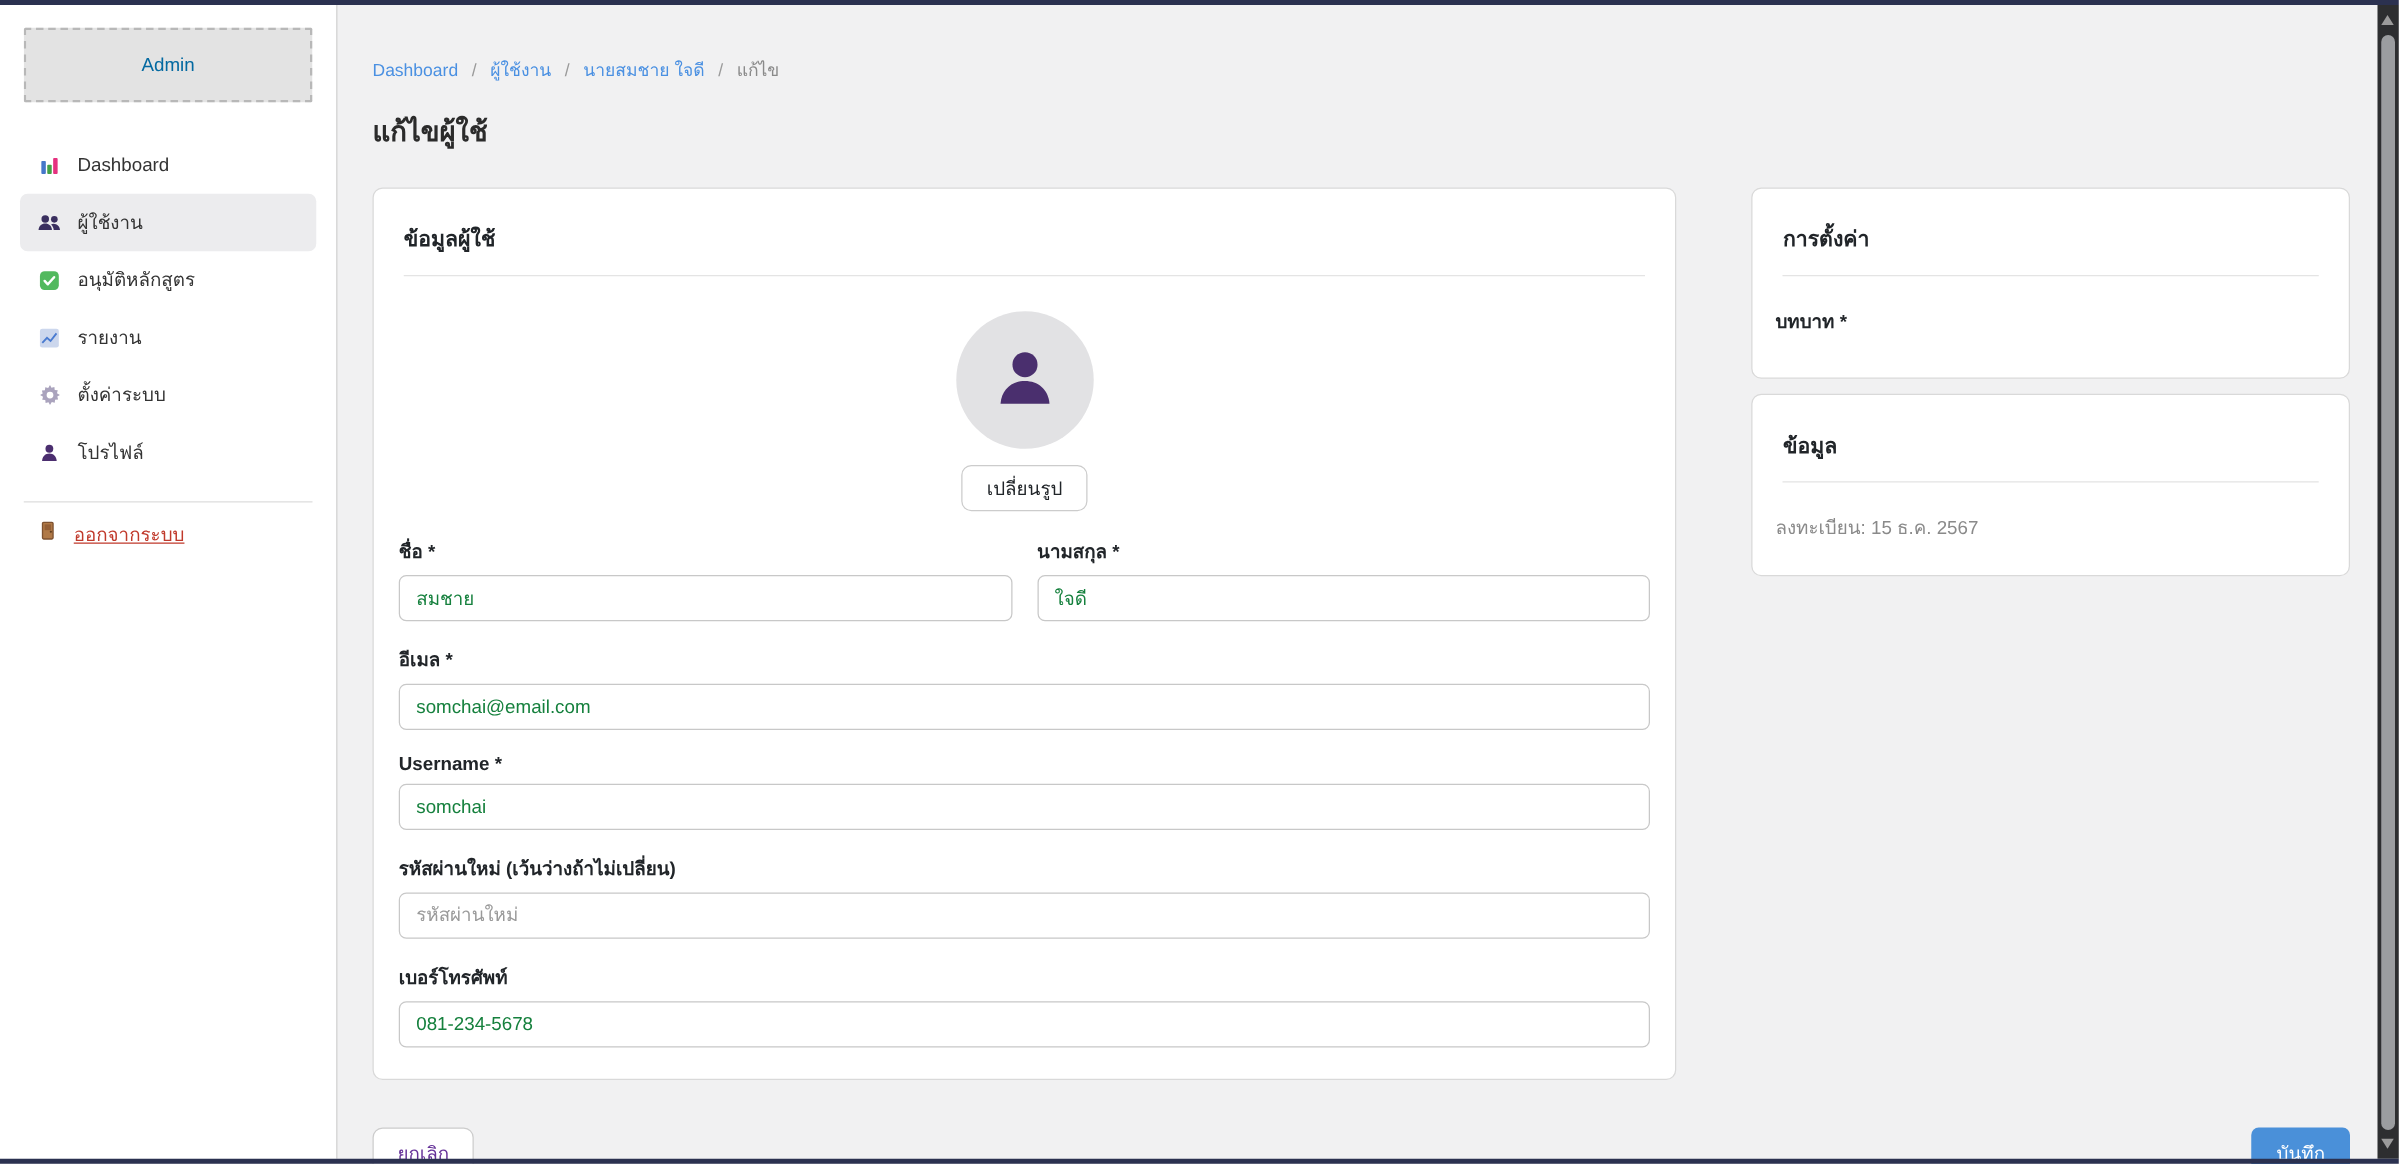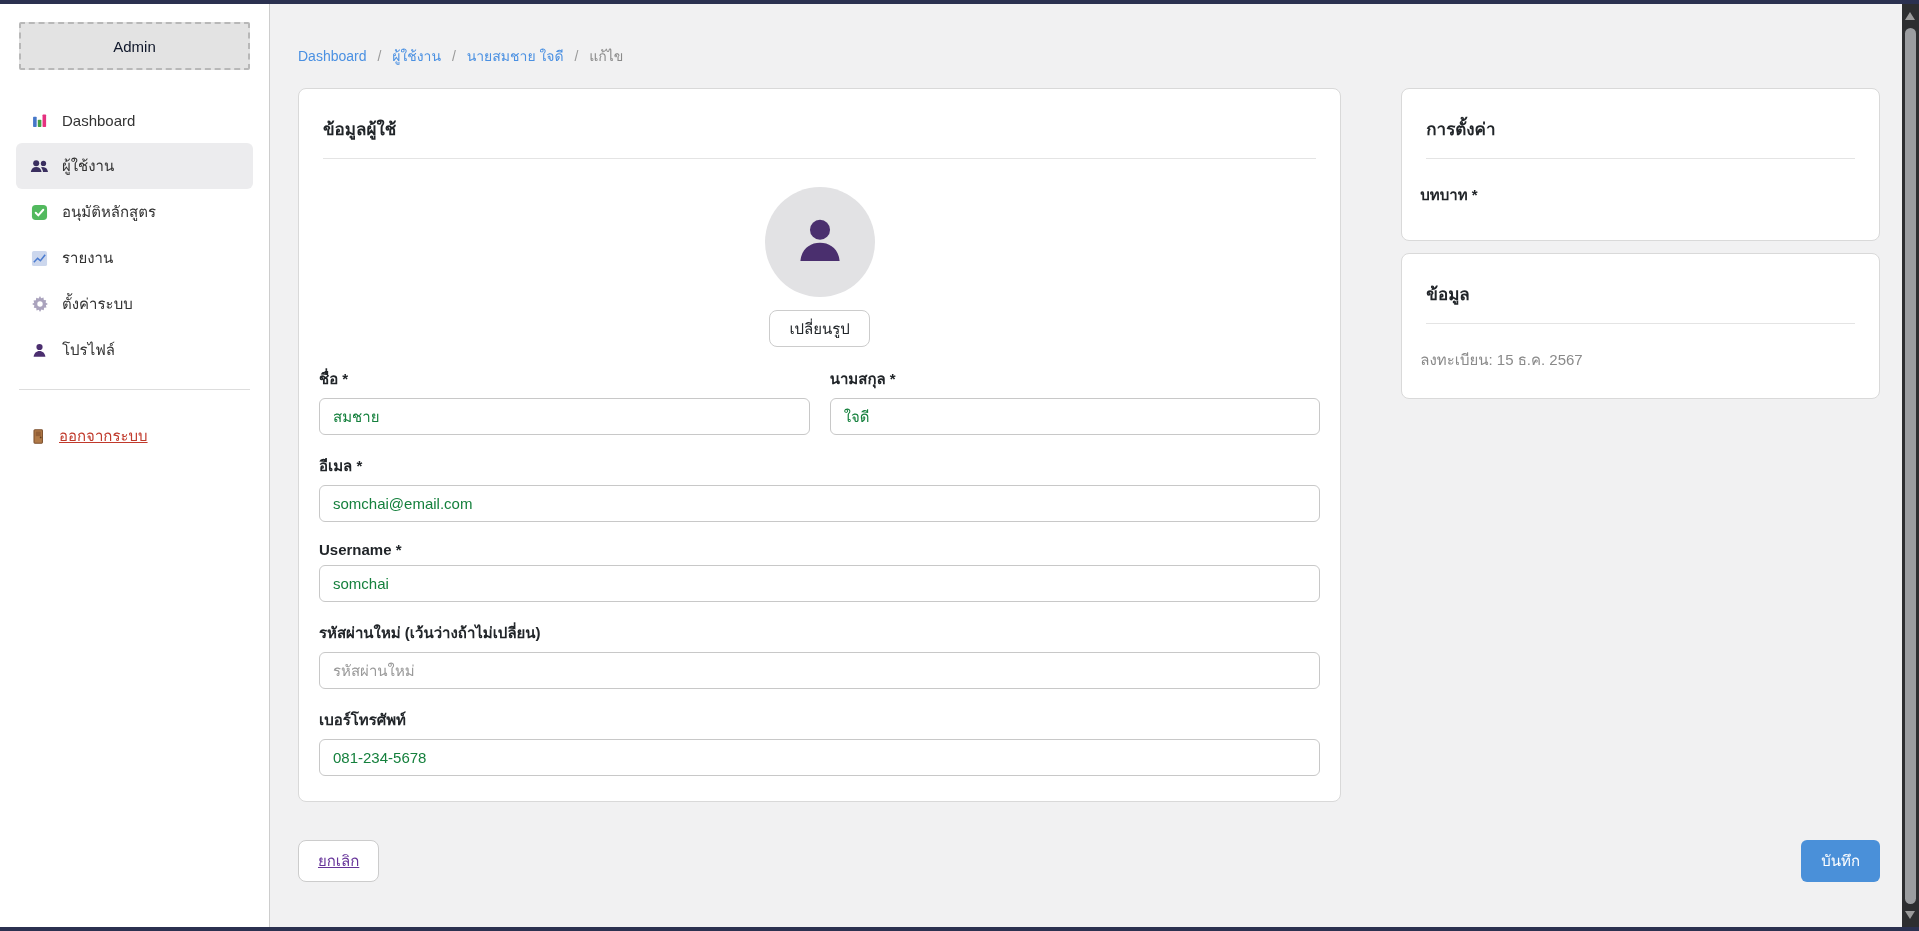--- a/index.html
+++ b/index.html
@@ -13,29 +13,29 @@
   .scrollbar { position:absolute; top:4px; right:0; width:17px; height:923px; background:#2d2e30; z-index:9; }
   .scroll-arrow-up { position:absolute; top:8px; left:3px; width:0; height:0;
     border-left:5.5px solid transparent; border-right:5.5px solid transparent; border-bottom:8px solid #9b9b9b; }
   .scroll-arrow-down { position:absolute; bottom:8px; left:3px; width:0; height:0;
     border-left:5.5px solid transparent; border-right:5.5px solid transparent; border-top:8px solid #9b9b9b; }
   .scroll-thumb { position:absolute; top:24px; left:3px; width:11px; height:876px; background:#9b9da0; border-radius:6px; }
 
   
   .sidebar { position:absolute; top:4px; left:0; width:270px; height:923px; background:#ffffff;
     border-right:1px solid #cdcdcd; padding:18px 16px 0 16px; }
-  .brand-box { height:48px; margin:0 3px; background:#e3e3e3; border:2px dashed #b8b8b8; border-radius:2px;
-    display:flex; align-items:center; justify-content:center; color:#0f172a; font-size:15px; }
+  .brand-box { height:60px; margin:0 3px; background:#e3e3e3; border:2px dashed #b8b8b8; border-radius:2px;
+    display:flex; align-items:center; justify-content:center; color:#0369a1; font-size:15px; }
   .menu { margin-top:27px; }
   .menu-item { display:flex; align-items:center; gap:13px; height:46px; padding:0 14px;
     font-size:15px; color:#333333; border-radius:6px; cursor:pointer; }
   .menu-item.active { background:#ececee; }
   .menu-item .mi { width:19px; display:flex; justify-content:center; flex:0 0 19px; }
   .side-divider { border-top:1px solid #dddddd; margin:16px 3px 14px 3px; }
-  .logout-item { display:flex; align-items:flex-end; gap:13px; height:44px; padding:0 14px;
+  .logout-item { display:flex; align-items:flex-start; gap:13px; height:44px; padding:0 14px;
     font-size:15px; cursor:pointer; }
   .logout-item .label { color:#c0392b; text-decoration:underline; }
 
   
   .main { position:absolute; top:16px; left:271px; width:1631px; height:923px; background:#f1f1f2;
     padding:29px 22px 0 27px; overflow:hidden; }
 
   .breadcrumb { font-size:14px; color:#8a8a8a; margin-bottom:21px; }
   .breadcrumb a { color:#4a90e2; text-decoration:none; cursor:pointer; }
   .breadcrumb .sep { margin:0 7px; color:#9a9a9a; }
@@ -172,20 +172,21 @@
   <div class="breadcrumb">
     <a>Dashboard</a>
     <span class="sep">/</span>
     <a>ผู้ใช้งาน</a>
     <span class="sep">/</span>
     <a>นายสมชาย ใจดี</a>
     <span class="sep">/</span>
     <span>แก้ไข</span>
   </div>
 
+  <div class="page-title">แก้ไขผู้ใช้</div>
 
   <div class="columns">
 
     <div class="col-left">
       <div class="card">
         <div class="card-header">ข้อมูลผู้ใช้</div>
         <div class="card-divider"></div>
 
         <div class="form-body">
           <div class="avatar-section">

